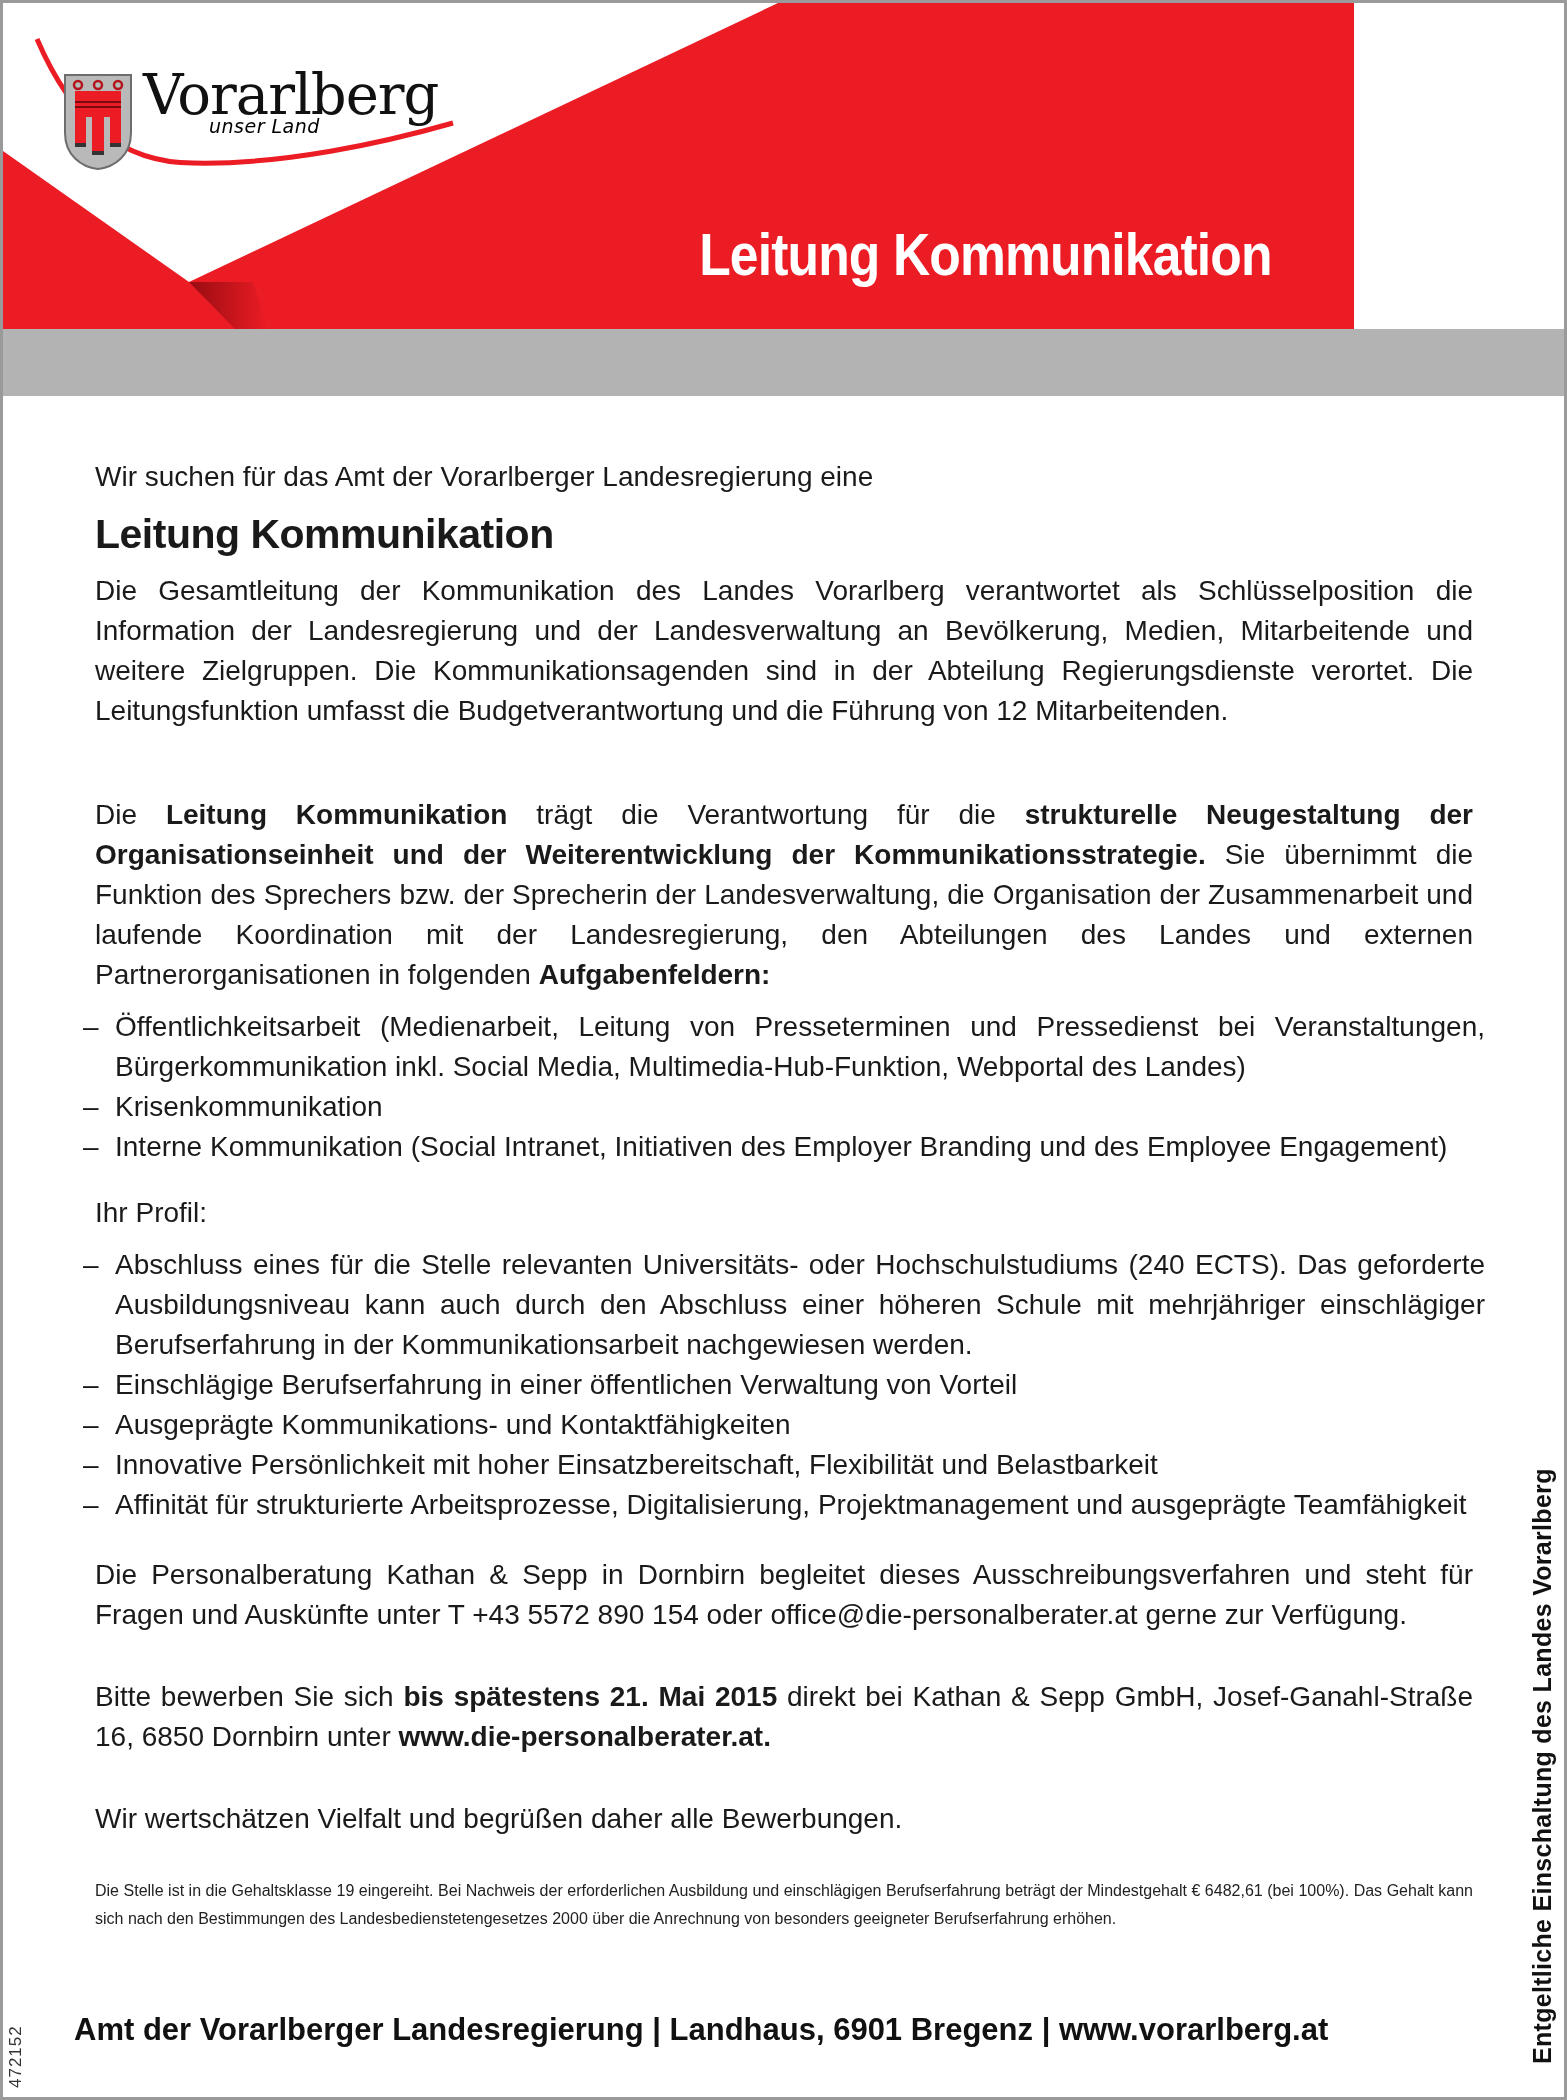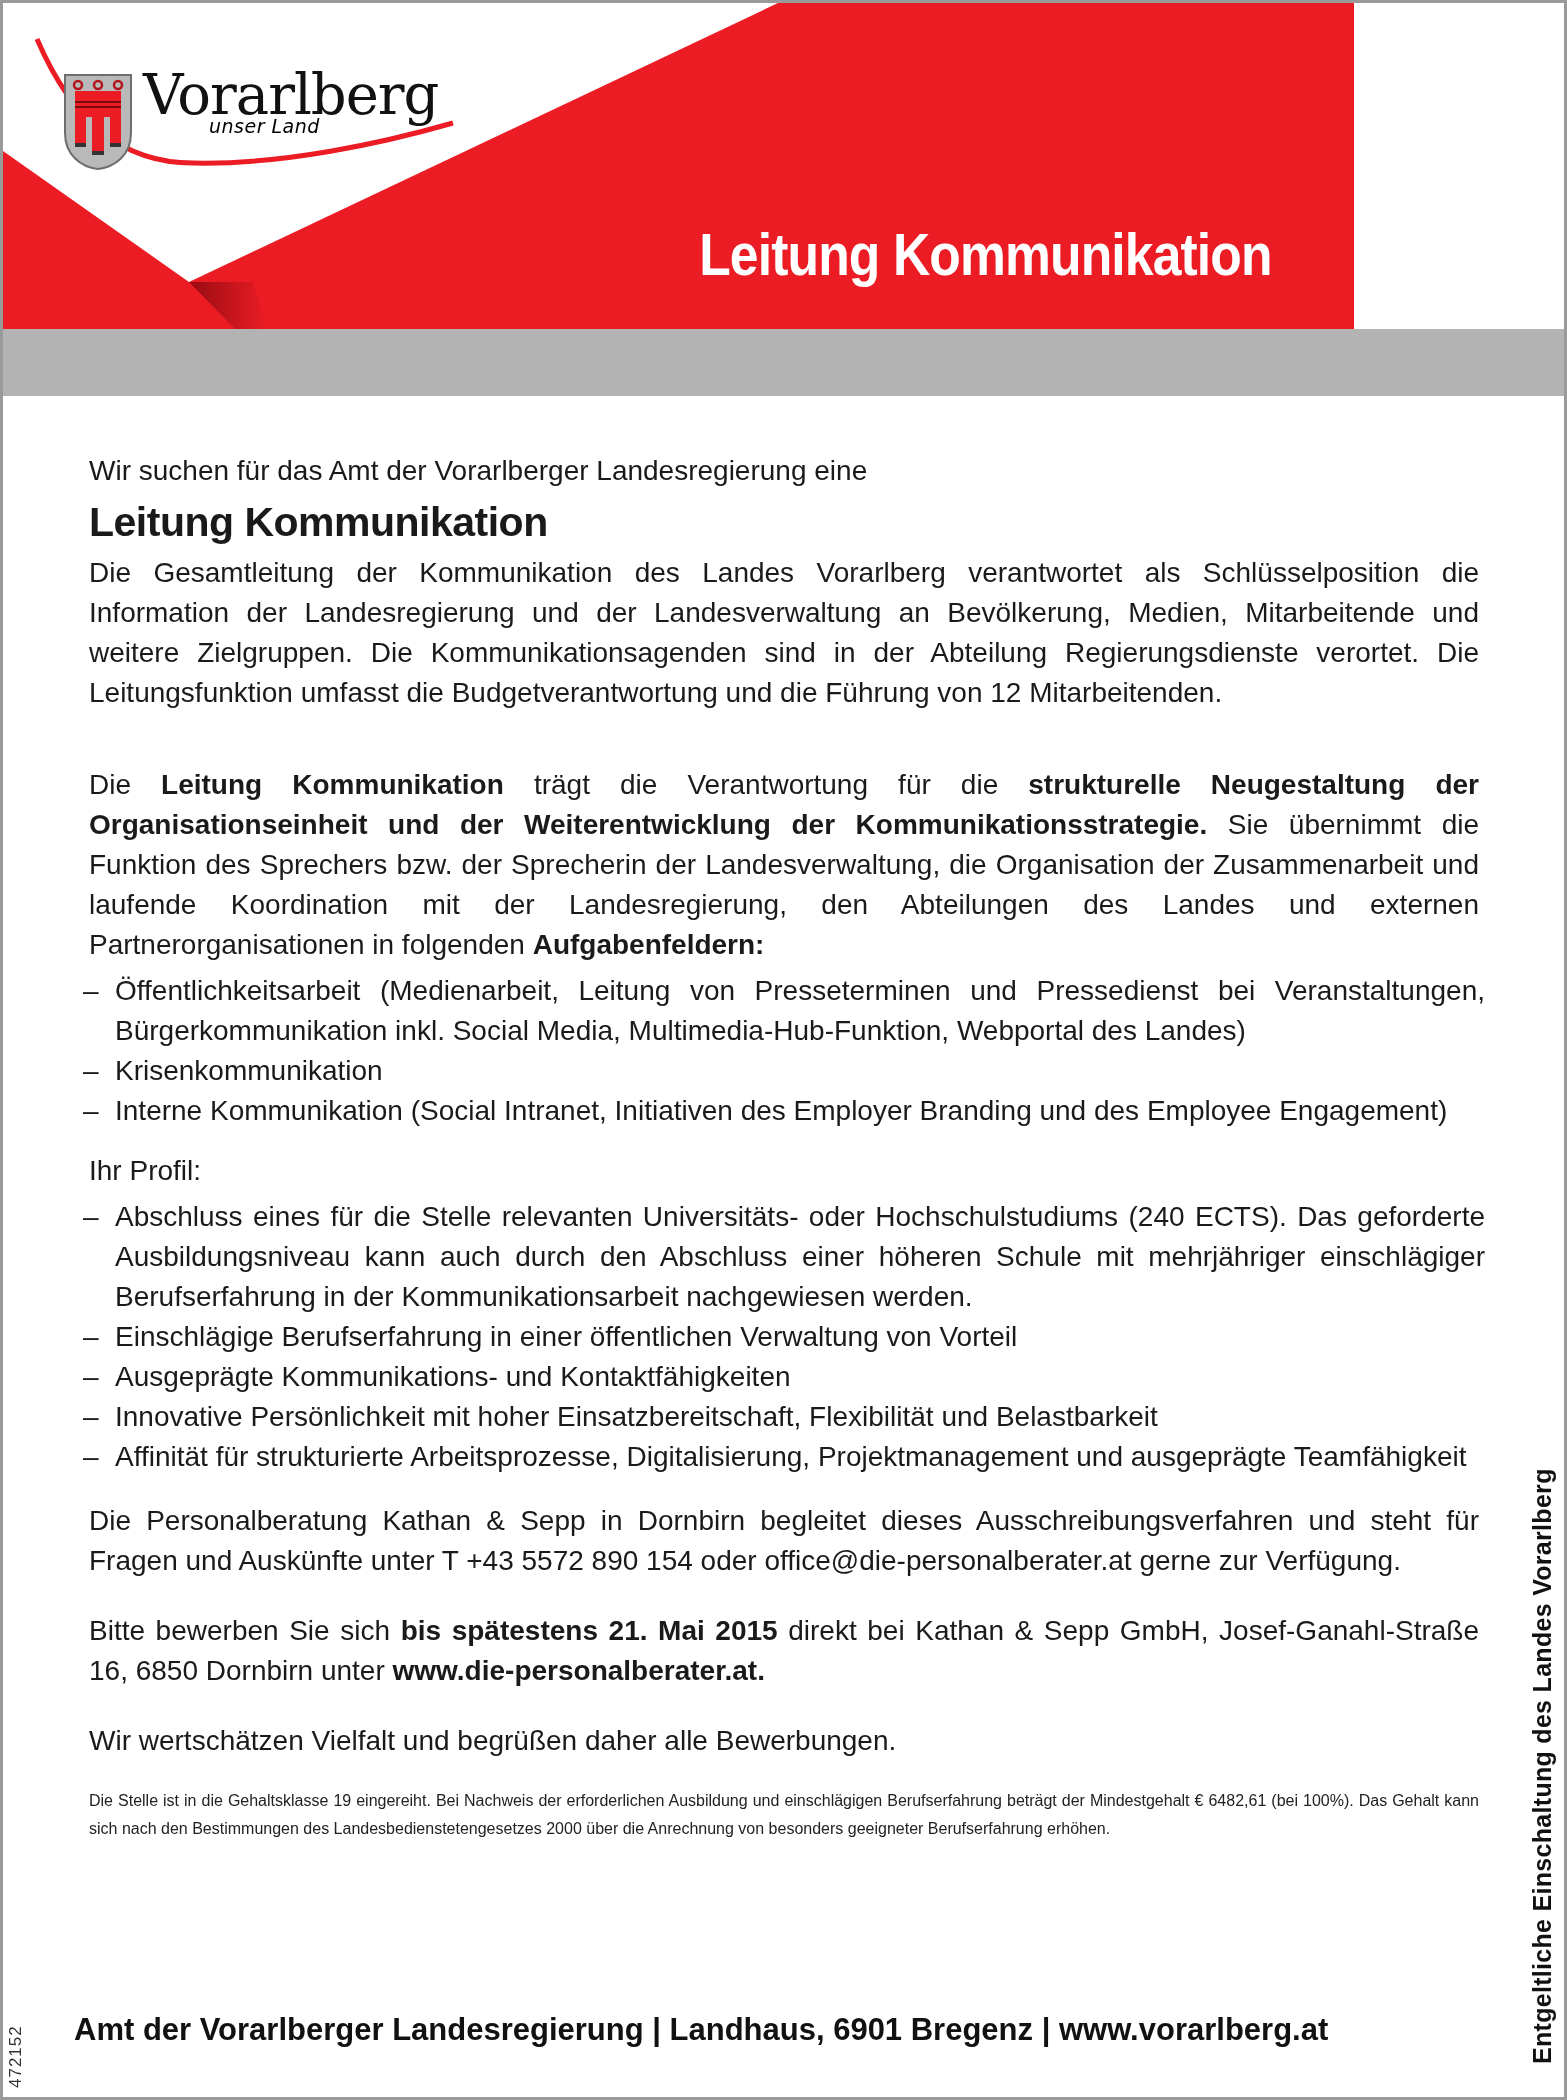--- a/index.html
+++ b/index.html
@@ -12,21 +12,21 @@
   .gray-band { position: absolute; left: 3px; top: 329px; width: 1561px; height: 67px; background: #b3b3b3; }
   .logo { position: absolute; left: 60px; top: 70px; width: 360px; height: 110px; }
   .logo .wordmark { position: absolute; left: 80px; top: -6px; font-family: "DejaVu Serif", "Liberation Serif", serif;
                     font-size: 56px; color: #111; letter-spacing: -1px; line-height: 1; }
   .logo .tagline { position: absolute; left: 146px; top: 42px; font-family: "DejaVu Sans", sans-serif;
                    font-style: italic; font-size: 19px; color: #000000; letter-spacing: 0.5px; }
   .hero-title { position: absolute; right: 82px; top: 222px; font-size: 60px; font-weight: bold; color: #ffffff;
                 letter-spacing: -1px; transform: scaleX(0.86); transform-origin: right center; line-height: 1; white-space: nowrap; }
 
   .content { position: absolute; left: 83px; top: 445px; width: 1402px; font-size: 28px; line-height: 40px; }
-  .content p { margin: 6px; }
+  .content p { margin: 12px; }
   .intro { font-size: 28px; line-height: 40px; }
   .job-heading { font-size: 41px; font-weight: bold; line-height: 50px; margin-top: 6px !important; letter-spacing: -0.5px; }
   .justify { text-align: justify; text-align-last: left; }
   .spacer-40 { height: 40px; }
   .spacer-18 { height: 18px; }
   .spacer-14 { height: 14px; }
   ul.dash { list-style: none; margin: 0; padding: 0; }
   ul.dash li { position: relative; padding-left: 32px; text-align: justify; text-align-last: left; }
   ul.dash li::before { content: "–"; position: absolute; left: 0; top: 0; }
   .subhead { font-weight: normal; }

